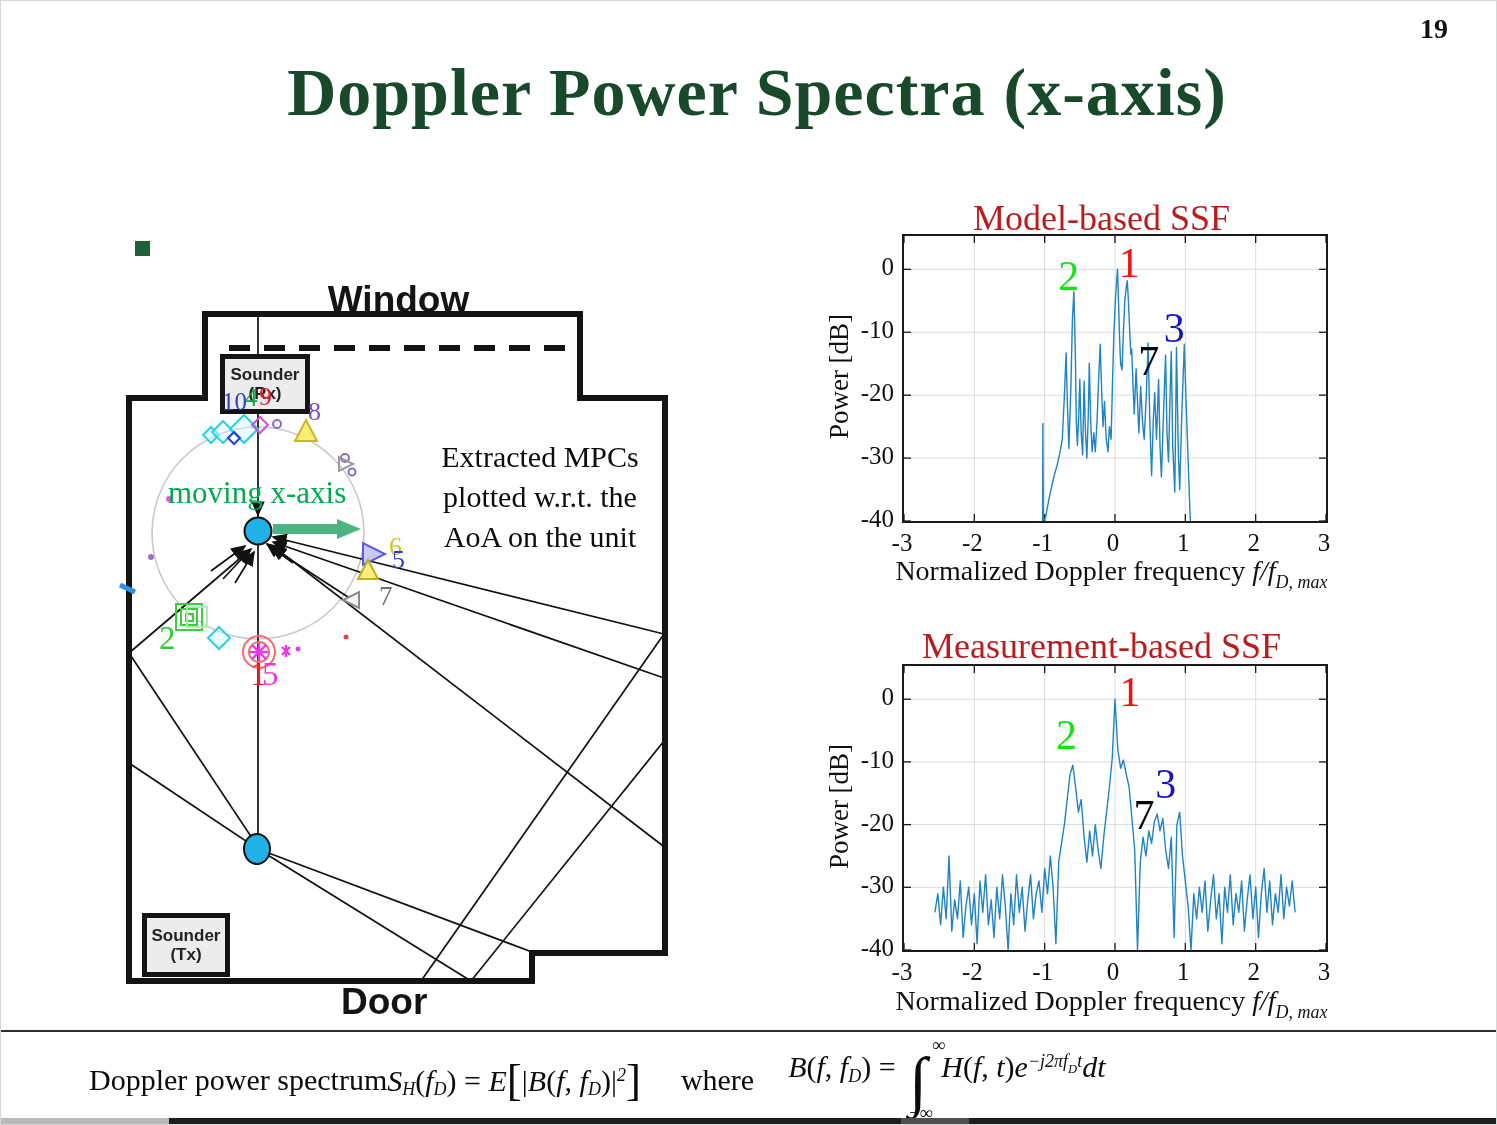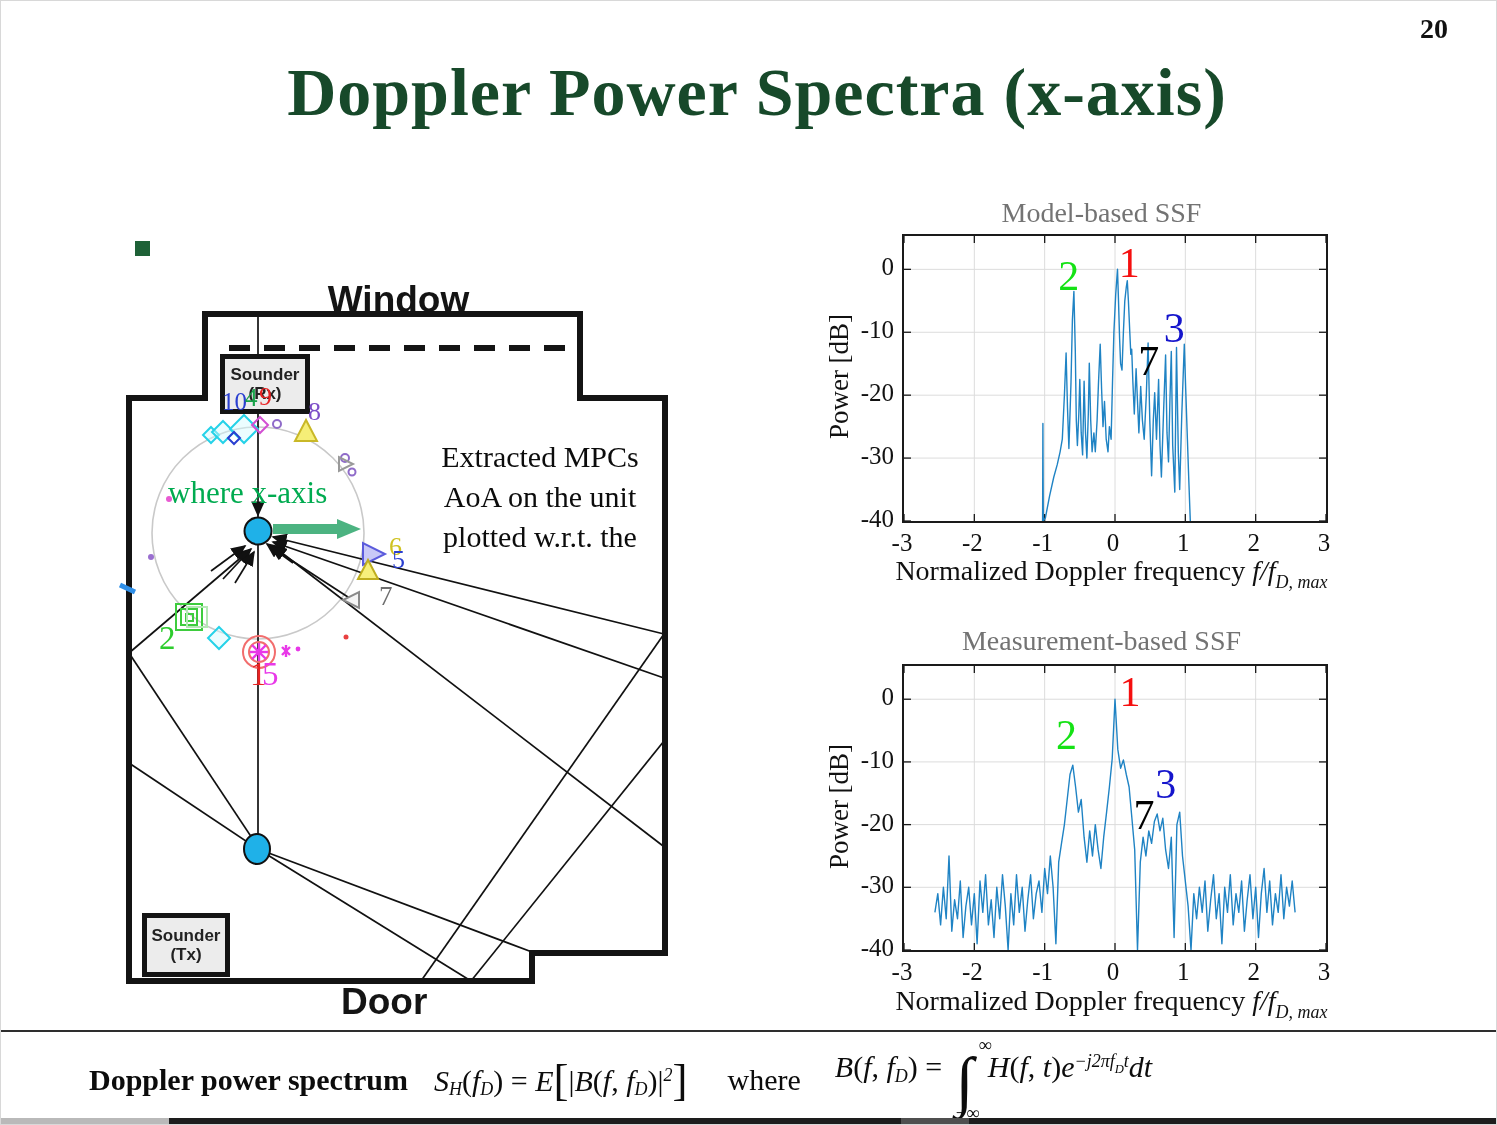--- a/index.html
+++ b/index.html
@@ -25,61 +25,61 @@
   #sounder-rx{left:219px;top:353px;width:90px;height:60px;}
   #sounder-tx{left:141px;top:912px;width:88px;height:64px;}
   #moving-axis-label{left:167px;top:474px;font-size:31px;color:#00ab50;}
   #mpc-annotation{left:408px;top:436px;width:262px;text-align:center;
                   font-size:30px;line-height:40px;color:#0c0c0c;}
   .mpc-num{position:absolute;font-family:"Liberation Serif",serif;line-height:1;}
   
   .chart-host{position:absolute;width:565px;height:414px;}
   #chart-model{left:818px;top:192px;}
   #chart-meas{left:818px;top:620px;}
-  .chart-title{position:absolute;left:0;right:0;top:4px;text-align:center;font-size:28px;color:#737373;}
+  .chart-title{position:absolute;left:0;right:0;top:4px;text-align:center;font-size:36px;color:#b91c1c;}
   .chart-plot{position:absolute;left:83px;width:422px;border:2px solid #1a1a1a;box-sizing:content-box;}
   #chart-model .chart-plot{top:41px;height:285px;}
   #chart-meas  .chart-plot{top:43px;height:284px;}
   .chart-ylabel-wrap{position:absolute;left:6px;width:30px;display:flex;align-items:center;justify-content:center;}
   #chart-model .chart-ylabel-wrap{top:41px;height:285px;}
   #chart-meas  .chart-ylabel-wrap{top:43px;height:284px;}
   .chart-ylabel{transform:rotate(-90deg);white-space:nowrap;font-size:27px;color:#111;}
   .xtick,.ytick{position:absolute;font-size:25px;color:#111;}
   .xtick{transform:translateX(-50%);}
   .ytick{width:46px;text-align:right;}
   .chart-xlabel{position:absolute;left:-40px;right:-60px;text-align:center;font-size:28px;color:#111;}
   #chart-model .chart-xlabel{top:362px;}
   #chart-meas  .chart-xlabel{top:364px;}
   .chart-xlabel i{font-style:italic;}
   .chart-xlabel .xl-sub{font-size:18px;font-style:italic;vertical-align:-8px;}
   .chart-ann{position:absolute;font-size:42px;line-height:1;transform:translate(-50%,-55%);}
   
   #separator-line{left:0;top:1029px;width:1497px;height:2px;background:#2e2e2e;}
   #formula-row{left:88px;top:1042px;height:74px;display:flex;align-items:center;font-size:30px;color:#0c0c0c;}
-  #formula-prefix{margin-right:26px;font-weight:bold;}
+  #formula-prefix{}
   #formula-where{margin:0 34px 0 40px;}
   .m-r{font-style:normal;}
   .m-i{font-style:italic;}
   .m-sub{font-style:italic;font-size:0.60em;vertical-align:-0.25em;}
   .m-sup{font-style:italic;font-size:0.60em;vertical-align:0.55em;}
   .m-supsub{font-style:italic;font-size:0.42em;vertical-align:0.30em;}
   .m-big{font-size:1.5em;font-weight:400;vertical-align:-0.10em;}
   .int-wrap{display:inline-block;position:relative;margin:0 14px 0 6px;}
   .int-glyph{font-size:2.2em;line-height:0.9;vertical-align:-0.40em;}
   .int-top{position:absolute;top:-16px;right:-18px;font-size:0.62em;}
   .int-bot{position:absolute;bottom:-14px;left:0px;font-size:0.62em;}
   
   .footer-seg{position:absolute;top:1117px;height:8px;}
 </style>
 </head>
 <body>
 
 <div id="slide">
 
-  <div id="page-number" class="abs">20</div>
+  <div id="page-number" class="abs">19</div>
   <div id="slide-title" class="abs">Doppler Power Spectra (x-axis)</div>
 
   <div id="bullet-square" class="abs"></div>
 
   <svg id="floorplan-svg" class="abs" width="1497" height="1125" viewBox="0 0 1497 1125">
     <defs>
       <marker id="ah" markerWidth="10" markerHeight="8" refX="8" refY="4" orient="auto">
         <path d="M0,0 L9,4 L0,8 z" fill="#111"></path>
       </marker>
     </defs>
@@ -166,25 +166,25 @@
   <div id="window-label" class="abs fp-label">Window</div>
   <div id="door-label" class="abs fp-label">Door</div>
   <div id="sounder-rx" class="sounder-box">
     <span>Sounder</span>
     <span>(Rx)</span>
   </div>
   <div id="sounder-tx" class="sounder-box">
     <span>Sounder</span>
     <span>(Tx)</span>
   </div>
-  <div id="moving-axis-label" class="abs">where x-axis</div>
+  <div id="moving-axis-label" class="abs">moving x-axis</div>
   <div id="mpc-annotation" class="abs">
     <div>Extracted MPCs</div>
+    <div>plotted w.r.t. the</div>
     <div>AoA on the unit</div>
-    <div>plotted w.r.t. the</div>
   </div>
   <div id="mpc-label-layer" class="abs">
       <span class="mpc-num" style="left: 221px; top: 388px; color: rgb(42, 63, 208); font-size: 25px;">10</span>
       <span class="mpc-num" style="left: 244px; top: 384px; color: rgb(24, 163, 74); font-size: 25px;">4</span>
       <span class="mpc-num" style="left: 258px; top: 383px; color: rgb(232, 34, 34); font-size: 26px;">9</span>
       <span class="mpc-num" style="left: 307px; top: 398px; color: rgb(125, 79, 201); font-size: 26px;">8</span>
       <span class="mpc-num" style="left: 388px; top: 533px; color: rgb(207, 194, 31); font-size: 26px;">6</span>
       <span class="mpc-num" style="left: 391px; top: 546px; color: rgb(42, 63, 208); font-size: 26px;">5</span>
       <span class="mpc-num" style="left: 378px; top: 582px; color: rgb(110, 110, 110); font-size: 27px;">7</span>
       <span class="mpc-num" style="left: 158px; top: 621px; color: rgb(46, 204, 46); font-size: 33px;">2</span>

